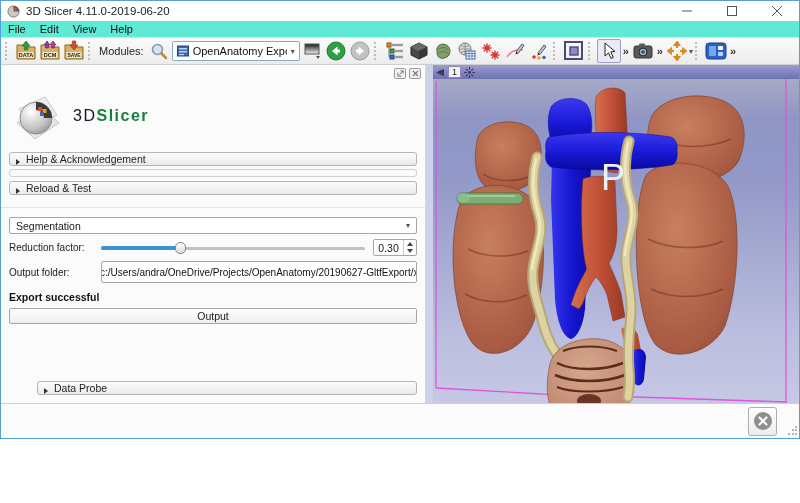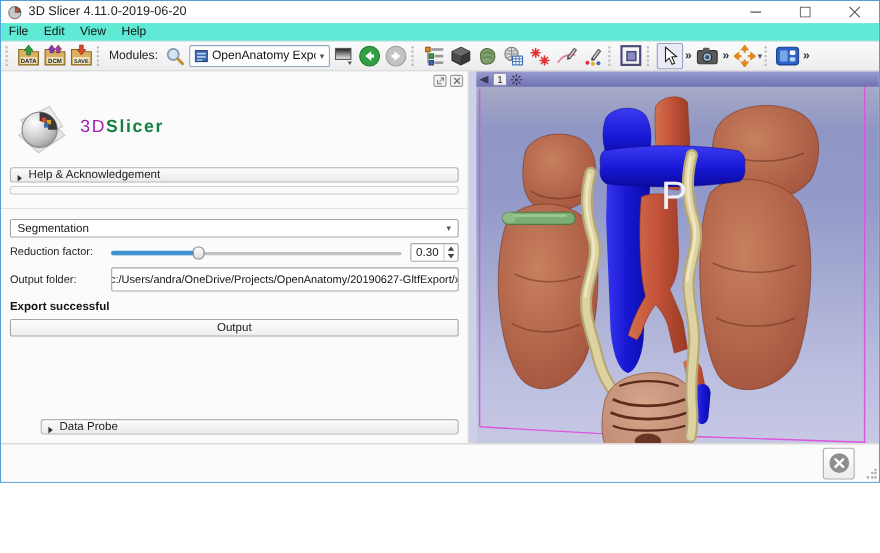--- a/index.html
+++ b/index.html
@@ -33,21 +33,21 @@
 
   
   .main { flex:1 1 auto; display:flex; min-height:0; }
 
   
   .module-panel { width:425px; background:#fbfbfb; border-right:1px solid #d8d8d8; display:flex; flex-direction:column; position:relative; }
   .panel-tools { height:15px; display:flex; justify-content:flex-end; gap:3px; padding:3px 4px 0 0; }
   .mini-btn { width:12px; height:11px; border:1px solid #9a9a9a; border-radius:2px; background:#f2f2f2; display:flex; align-items:center; justify-content:center; }
   .logo-row { display:flex; align-items:center; margin:8px 0 4px 10px; height:56px; }
   .logo-text { margin-left:8px; font-size:16px; letter-spacing:1.5px; }
-  .logo-text .p1 { color:#a21caf; }
+  .logo-text .p1 { color:#0f172a; }
   .logo-text .p2 { color:#15803d; font-weight:bold; }
 
   .collapse-btn { margin:4px 8px 0 8px; height:14px; border:1px solid #b4b4b4; border-radius:3px; background:linear-gradient(#fcfcfc,#eaeaea); display:flex; align-items:flex-end; padding-left:6px; font-size:10.5px; color:#222; }
   .tri { width:0; height:0; border-left:4px solid #333; border-top:3px solid transparent; border-bottom:3px solid transparent; margin-right:6px; }
   .empty-frame { margin:3px 8px 0 8px; height:8px; border:1px solid #cfcfcf; border-radius:3px; background:#fafafa; }
   .panel-sep { margin:12px 0 4px 0; border-top:1px solid #e3e3e3; }
 
   .form-row { display:flex; align-items:center; margin:5px 8px 0 8px; }
   .form-row > label { width:92px; flex:0 0 auto; font-size:10px; color:#222; }
   .combo { flex:1; height:17px; border:1px solid #a6a6a6; border-radius:2px; background:#fff; display:flex; align-items:center; padding:0 6px; font-size:10.5px; }
@@ -343,20 +343,24 @@
         <div class="logo-text">
           <span class="p1">3D</span><span class="p2">Slicer</span>
         </div>
       </div>
 
       <div class="collapse-btn">
         <span class="tri"></span>
         <span>Help &amp; Acknowledgement</span>
       </div>
       <div class="empty-frame"></div>
+      <div class="collapse-btn">
+        <span class="tri"></span>
+        <span>Reload &amp; Test</span>
+      </div>
 
       <div class="panel-sep"></div>
 
       <div class="form-row">
         <div class="combo">
           <span class="cval">Segmentation</span>
           <span class="caret">▾</span>
         </div>
       </div>
 

